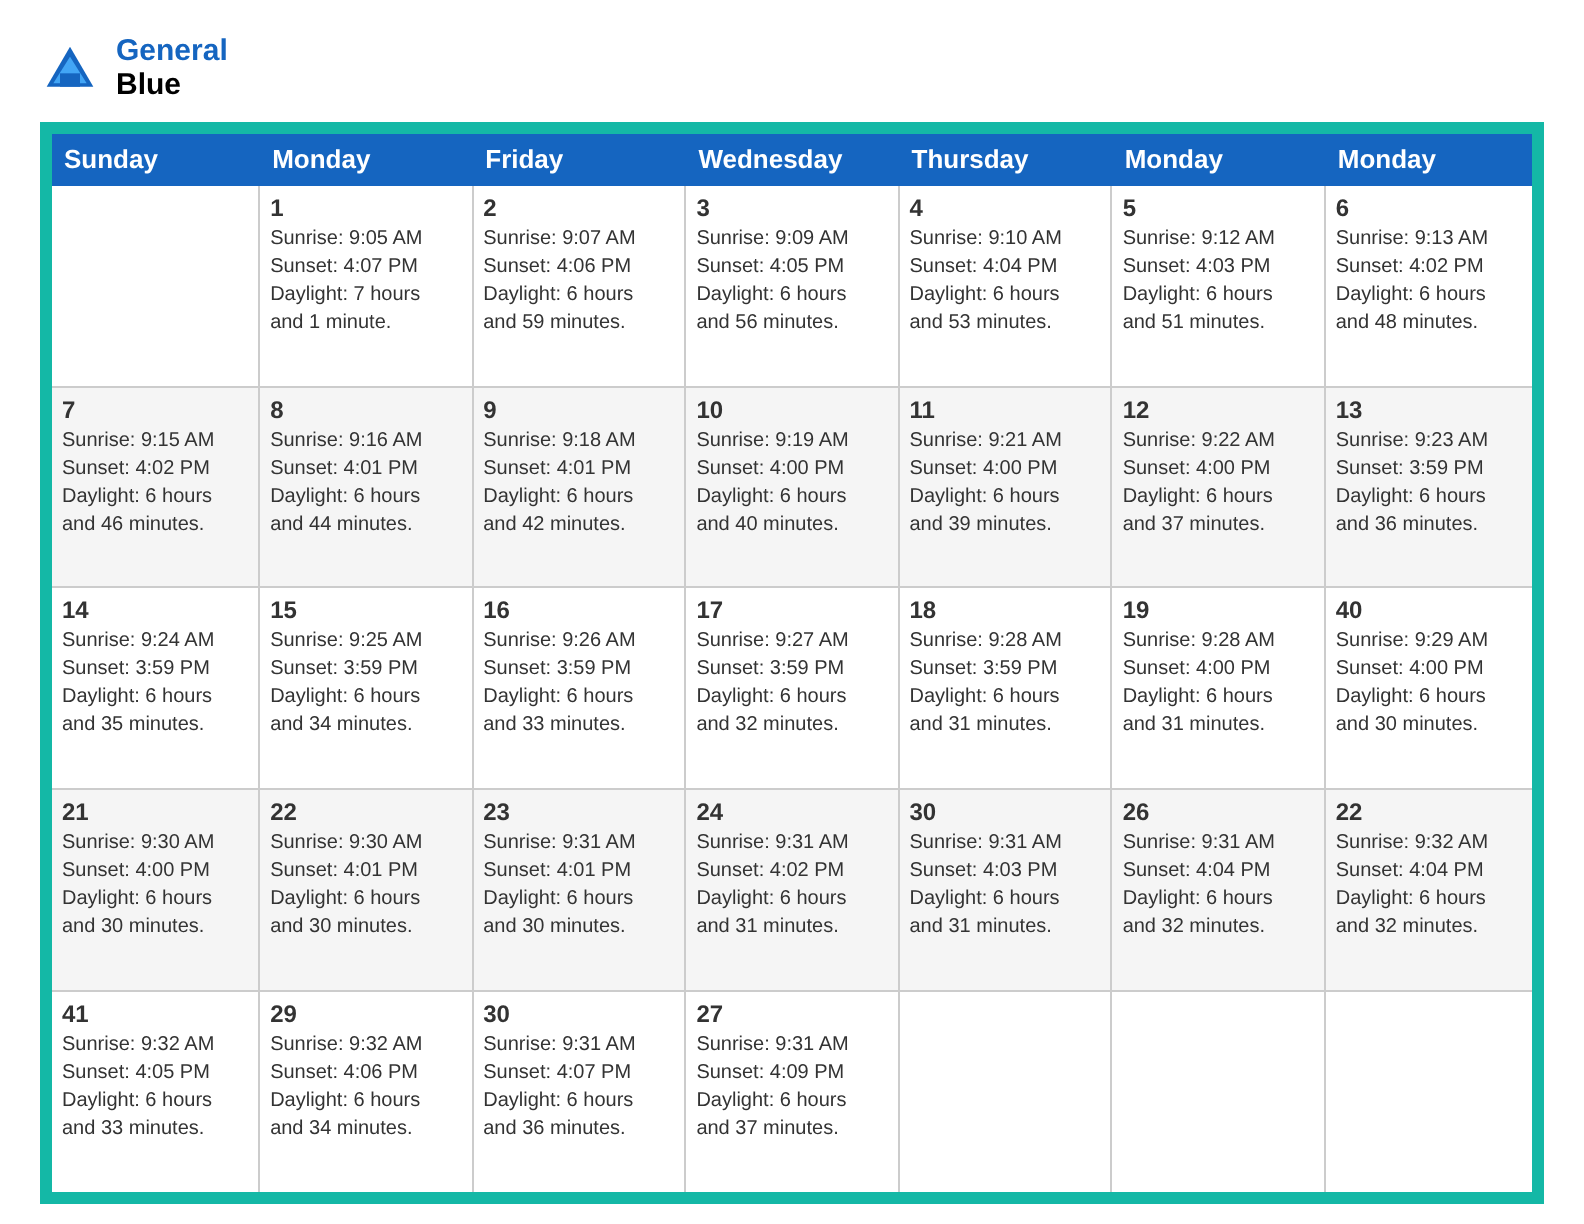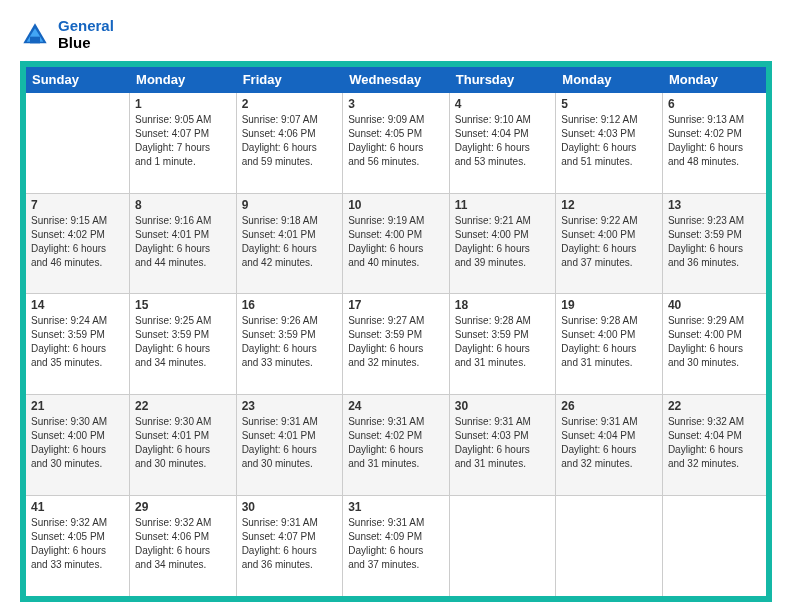--- a/index.html
+++ b/index.html
@@ -252,21 +252,21 @@
           </td>
           <td>
             <span class="day-num">29</span>
             <div class="day-info">Sunrise: 9:32 AM<br>Sunset: 4:06 PM<br>Daylight: 6 hours<br>and 34 minutes.</div>
           </td>
           <td>
             <span class="day-num">30</span>
             <div class="day-info">Sunrise: 9:31 AM<br>Sunset: 4:07 PM<br>Daylight: 6 hours<br>and 36 minutes.</div>
           </td>
           <td>
-            <span class="day-num">31</span>
+            <span class="day-num">27</span>
             <div class="day-info">Sunrise: 9:31 AM<br>Sunset: 4:09 PM<br>Daylight: 6 hours<br>and 37 minutes.</div>
           </td>
           <td class="empty"></td>
           <td class="empty"></td>
           <td class="empty"></td>
         </tr>
       </tbody>
   </table>
 </div>
 

